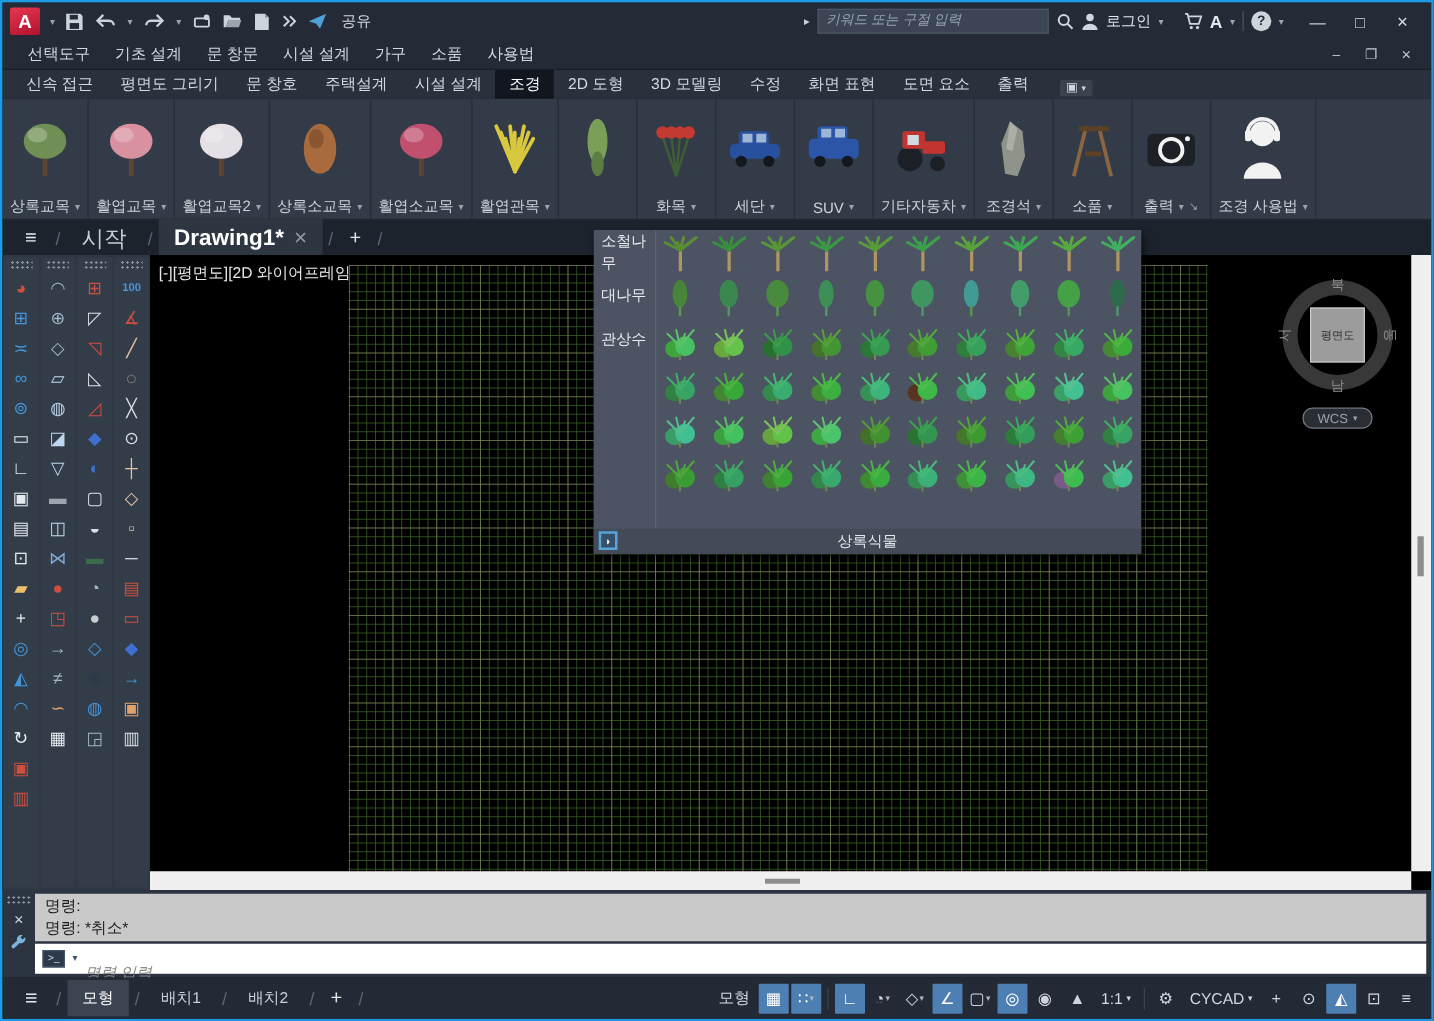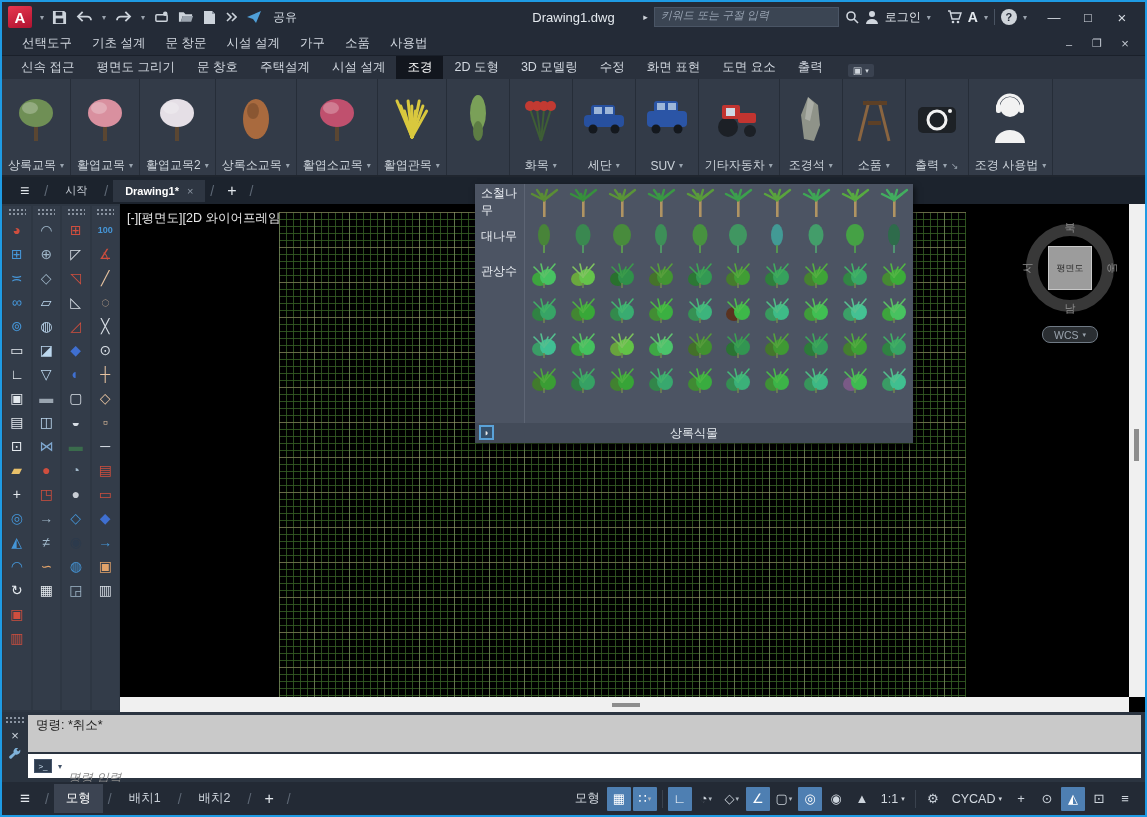--- a/index.html
+++ b/index.html
@@ -37,21 +37,21 @@
   .ribbon { height:98px; background:#333b48; display:flex; border-bottom:2px solid #20262f; }
   .rpanel { display:flex; flex-direction:column; align-items:center; justify-content:flex-end; border-right:1px solid #262d38; min-width:62px; padding:2px 6px 0 6px; }
   .rpanel .icon-area { flex:1; display:flex; align-items:center; justify-content:center; }
   .rpanel .plabel { height:19px; display:flex; align-items:center; gap:4px; color:#ccd3da; font-size:12px; white-space:nowrap; }
   .plabel .arr { font-size:8px; color:#9aa4af; }
   .plabel .launcher { font-size:9px; color:#9aa4af; }
   
   .doctabs { height:27px; background:#1c232d; display:flex; align-items:center; padding-left:8px; gap:2px; }
   .hamb { color:#e2e7ec; font-size:16px; padding:0 10px; }
   .slash { color:#5d6774; font-size:14px; padding:0 3px; }
-  .dtab { padding:5px 12px; color:#c7cdd5; font-size:11px; display:flex; gap:8px; align-items:center; }
+  .dtab { padding:5px 12px; color:#c7cdd5; font-size:18px; display:flex; gap:8px; align-items:center; }
   .dtab.active { background:#2e3ател642; background:#2e3642; color:#fff; font-weight:bold; }
   .dtab .x { color:#8d97a3; font-weight:normal; }
   .plus { color:#e2e7ec; font-size:16px; padding:0 8px; }
   
   .main { position:absolute; top:202px; left:0; right:0; bottom:103px; background:#000; }
   .tools { position:absolute; left:0; top:0; bottom:0; width:118px; background:#2e3743; display:flex; gap:2px; padding:2px 1px; }
   .tcol { width:28px; background:#333c49; display:flex; flex-direction:column; align-items:center; padding-top:2px; }
   .grip { width:18px; height:7px; background-image:radial-gradient(#8a94a1 1px, transparent 1px); background-size:4px 4px; margin-bottom:3px; }
   .ticon { width:24px; height:24px; display:flex; align-items:center; justify-content:center; font-size:14px; }
   
@@ -163,21 +163,20 @@
           <path d="M2 1l4 4-4 4M7 1l4 4-4 4" stroke="#ccd3db" stroke-width="1.6" fill="none"></path>
         </svg>
       </span>
     <span class="qicon">
         <svg width="16" height="14" viewBox="0 0 16 14">
           <path fill="#4f9fd8" d="M1 7 L15 1 L10 13 L7 9 Z"></path>
         </svg>
       </span>
     <span class="share">공유</span>
   </div>
-  <div class="doc-title">Drawing1.dwg</div>
   <div class="search-wrap">
     <span style="color:#cfd4da;font-size:9px;">▸</span>
     <div class="search-box">키워드 또는 구절 입력</div>
     <span class="qicon">
         <svg width="14" height="14" viewBox="0 0 14 14">
           <circle cx="6" cy="6" r="4" fill="none" stroke="#d0d6de" stroke-width="1.6"></circle>
           <path d="M9 9l4 4" stroke="#d0d6de" stroke-width="1.6"></path>
         </svg>
       </span>
     <span class="qicon">
@@ -1214,20 +1213,21 @@
 <div class="command">
   <div class="cmd-side">
     <span class="grip" style="width:20px;"></span>
     <span class="cmd-x">×</span>
     <span class="cmd-wrench"><svg width="13" height="13" viewBox="0 0 14 14">
           <path d="M12 2 a4 4 0 0 1-5 5 L3 11 a1.6 1.6 0 0 1-2.3-2.3 L5 5 a4 4 0 0 1 5-5 l-2 2 1.8 1.8z" fill="#7fb2d9"></path>
         </svg></span>
   </div>
   <div class="cmd-body">
     <div class="cmd-hist">
+      <div>명령:</div>
       <div>명령: *취소*</div>
     </div>
     <div class="cmd-input">
       <span class="prompt-ic">&gt;_</span>
       <span class="prompt-arr">▾</span>
       <span class="cmd-ph">명령 입력</span>
     </div>
   </div>
 </div>
 

